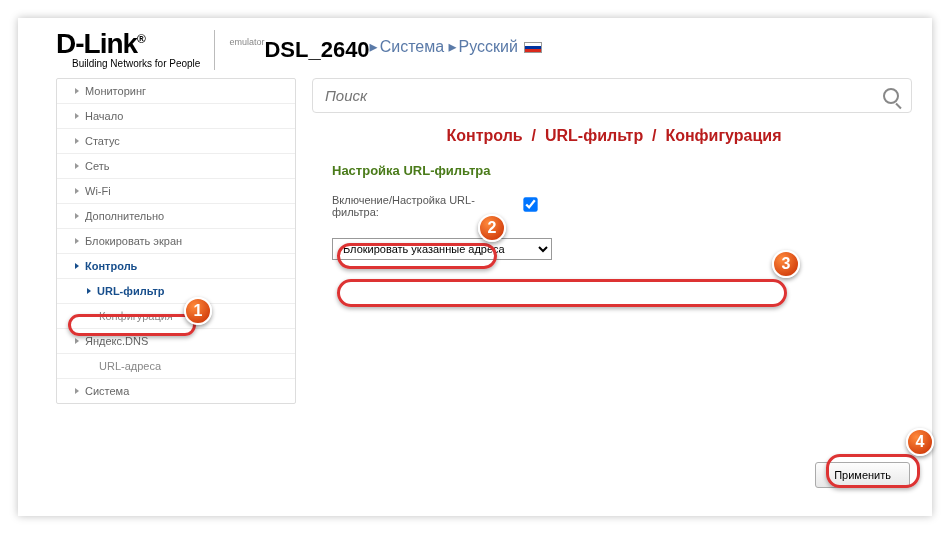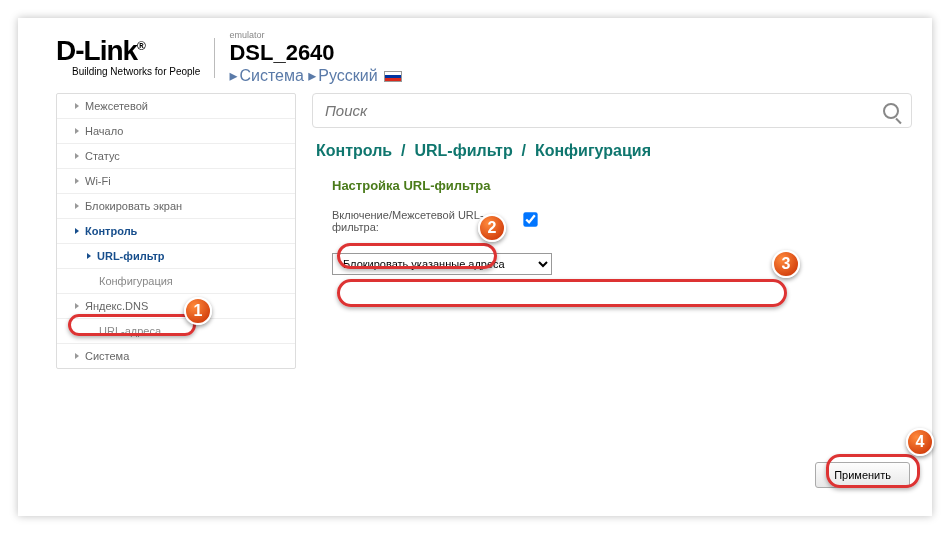--- a/index.html
+++ b/index.html
@@ -29,21 +29,21 @@
     .logo-main {
       font-size: 28px;
       font-weight: 900;
       letter-spacing: -1px;
       color: #000;
       line-height: 0.9;
     }
     .logo-main .reg { font-size: 12px; vertical-align: super; }
     .logo-sub { font-size: 10px; color: #000; margin-top: 2px; padding-left: 16px; }
     .vline { width: 1px; height: 40px; background: #bbb; }
-    .model-block { display: flex; flex-direction: column; }
+    .model-block { display: flex; flex-direction: row; }
     .model-small { font-size: 9px; color: #888; }
     .model-name { font-size: 22px; font-weight: 700; color: #000; }
     .model-links { font-size: 16px; }
     .model-links a { color: #5a7aa8; text-decoration: none; }
     .model-links .arrow { color: #5a7aa8; margin-right: 2px; }
     .flag {
       display: inline-block;
       width: 18px;
       height: 11px;
       background: linear-gradient(to bottom, #fff 33%, #0033a0 33%, #0033a0 66%, #da291c 66%);
@@ -112,25 +112,26 @@
     }
     .search-icon::after {
       content: '';
       position: absolute;
       bottom: -5px; right: -5px;
       width: 7px; height: 2px;
       background: #888;
       transform: rotate(45deg);
     }
     .breadcrumb {
-      color: #0f766e;
+      color: #b91c1c;
       font-size: 16px;
       font-weight: 700;
       margin-bottom: 18px;
       padding-left: 4px;
+      text-align: center;
     }
     .section-title {
       color: #4a7b1a;
       font-weight: 700;
       font-size: 13px;
       padding-left: 20px;
       margin-bottom: 10px;
     }
     .form-row {
       display: flex;
@@ -205,33 +206,41 @@
         <span class="arrow">▸</span><a href="#">Русский</a>
         <span class="flag"></span>
       </span>
     </div>
   </div>
 
   <div class="content">
     <div class="sidebar">
       <div class="sidebar-item">
           <span class="arrow-r"></span>
-          <span>Межсетевой</span>
+          <span>Мониторинг</span>
         </div>
       <div class="sidebar-item">
           <span class="arrow-r"></span>
           <span>Начало</span>
         </div>
       <div class="sidebar-item">
           <span class="arrow-r"></span>
           <span>Статус</span>
         </div>
       <div class="sidebar-item">
           <span class="arrow-r"></span>
+          <span>Сеть</span>
+        </div>
+      <div class="sidebar-item">
+          <span class="arrow-r"></span>
           <span>Wi-Fi</span>
+        </div>
+      <div class="sidebar-item">
+          <span class="arrow-r"></span>
+          <span>Дополнительно</span>
         </div>
       <div class="sidebar-item">
           <span class="arrow-r"></span>
           <span>Блокировать экран</span>
         </div>
       <div class="sidebar-item active">
           <span class="arrow-r blue"></span>
           <span>Контроль</span>
         </div>
       <div class="sidebar-item sub">
@@ -260,21 +269,21 @@
         <span class="search-icon"></span>
       </div>
       <div class="breadcrumb">
         <span>Контроль</span> &nbsp;/&nbsp;
         <span>URL-фильтр</span> &nbsp;/&nbsp;
         <span>Конфигурация</span>
       </div>
       <div class="section-title">Настройка URL-фильтра</div>
 
       <div class="form-row">
-        <div class="form-label">Включение/Межсетевой URL-фильтра:</div>
+        <div class="form-label">Включение/Настройка URL-фильтра:</div>
         <div class="form-control">
           <input type="checkbox" checked="" style="">
         </div>
       </div>
 
       <div class="form-row">
         <div class="form-control">
           <select>
             <option>Блокировать указанные адреса</option>
           </select>

